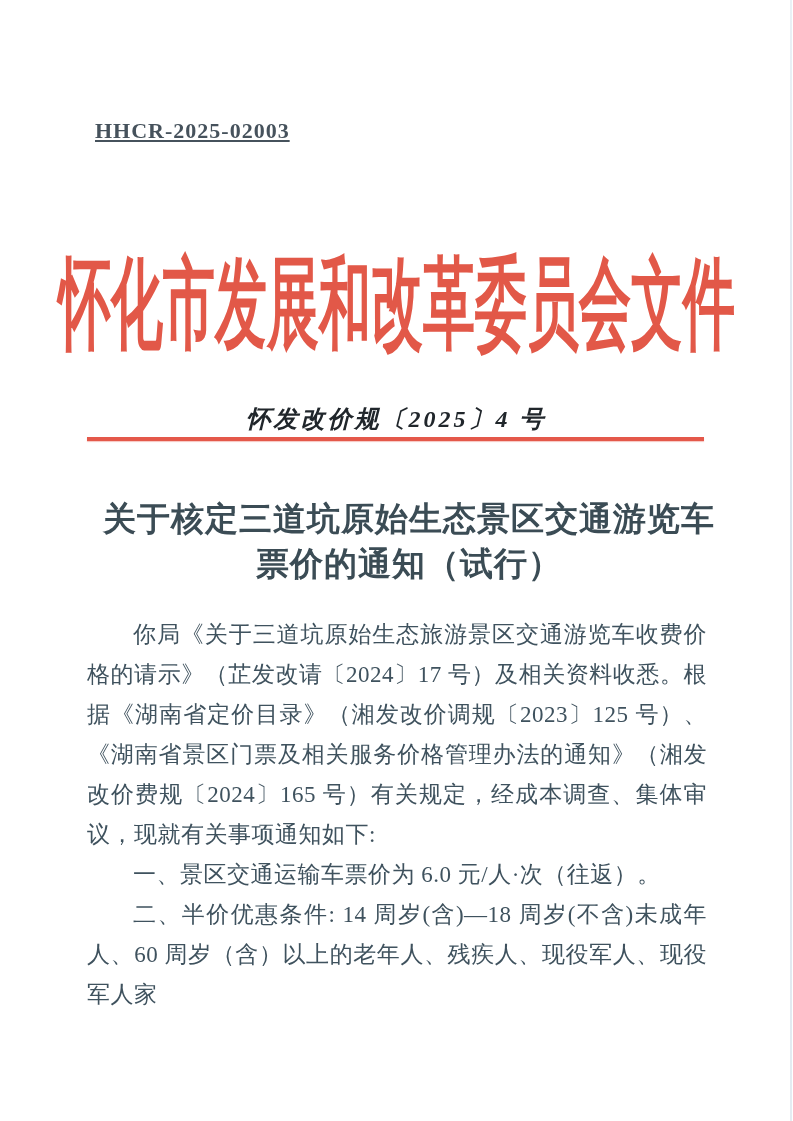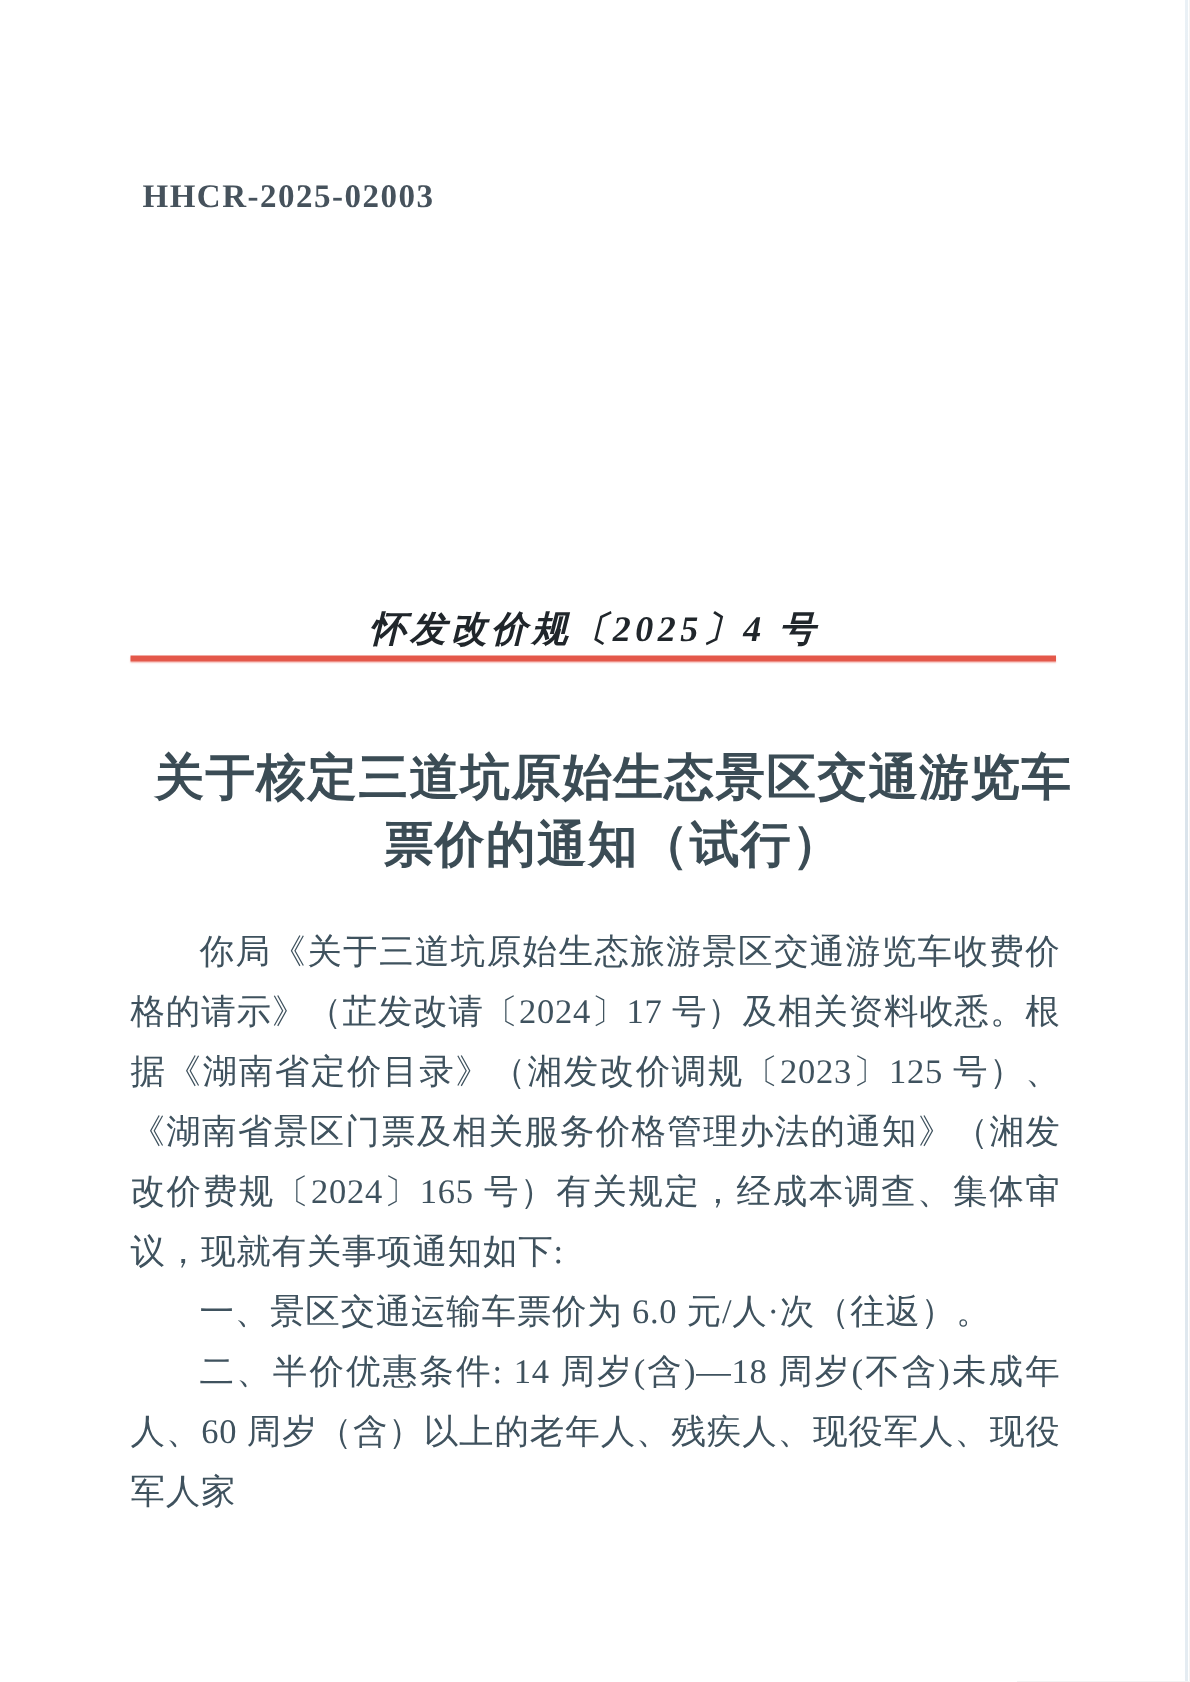--- a/index.html
+++ b/index.html
@@ -27,20 +27,21 @@
     opacity: 0.75;
   }
   .doc-code {
     position: absolute;
     left: 95px;
     top: 118px;
     font-size: 22px;
     font-weight: bold;
     letter-spacing: 1px;
     color: var(--doc-code-text, #46525c);
+    text-decoration: underline;
   }
   .masthead {
     position: absolute;
     left: 0;
     right: 0;
     top: 250px;
     height: 110px;
     display: flex;
     justify-content: center;
     align-items: center;
@@ -107,20 +108,23 @@
     text-indent: 2em;
   }
 </style>
 </head>
 <body>
 
 <div class="page">
 
   <div class="doc-code">HHCR-2025-02003</div>
 
+  <div class="masthead">
+    <div class="masthead-inner">怀化市发展和改革委员会文件</div>
+  </div>
 
   <div class="doc-number">怀发改价规〔2025〕4 号</div>
 
   <div class="red-rule"></div>
 
   <div class="notice-title">
     <div>关于核定三道坑原始生态景区交通游览车</div>
     <div>票价的通知（试行）</div>
   </div>
 

